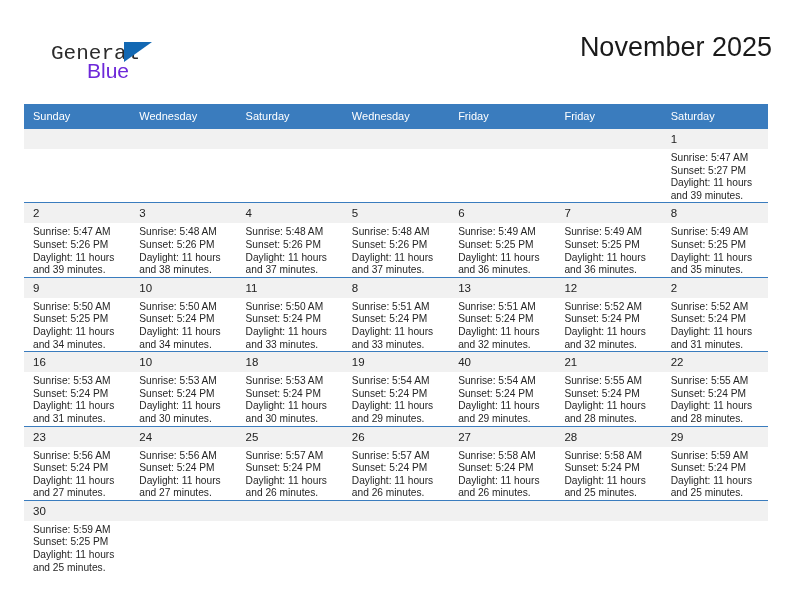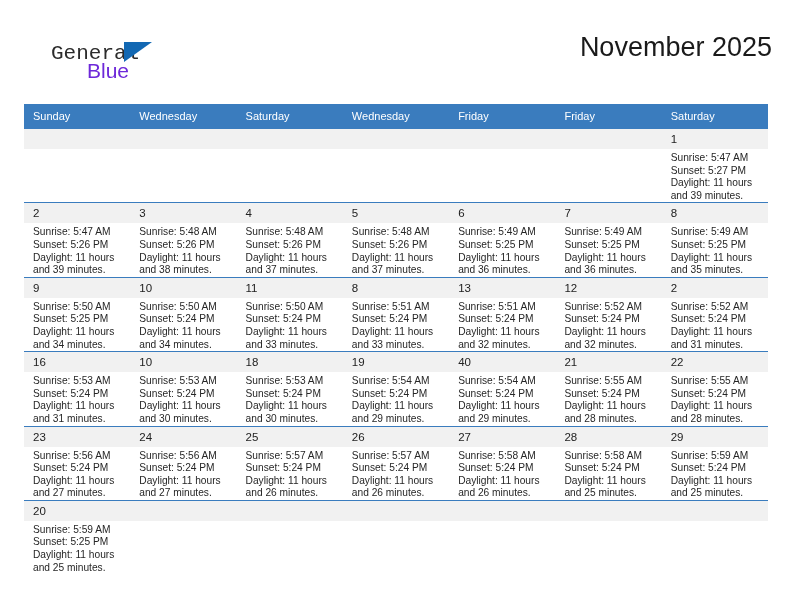--- a/index.html
+++ b/index.html
@@ -537,21 +537,21 @@
                 <div>Sunset: 5:24 PM</div>
                 <div>Daylight: 11 hours</div>
                 <div>and 25 minutes.</div>
               </div>
             </div>
           </td>
         </tr>
         <tr class="week-row">
           <td class="cell">
             <div class="cell-inner">
-              <span class="daynum">20</span>
+              <span class="daynum">30</span>
               <div class="lines">
                 <div>Sunrise: 5:59 AM</div>
                 <div>Sunset: 5:25 PM</div>
                 <div>Daylight: 11 hours</div>
                 <div>and 25 minutes.</div>
               </div>
             </div>
           </td>
           <td class="cell blank">
             <div class="cell-inner">

